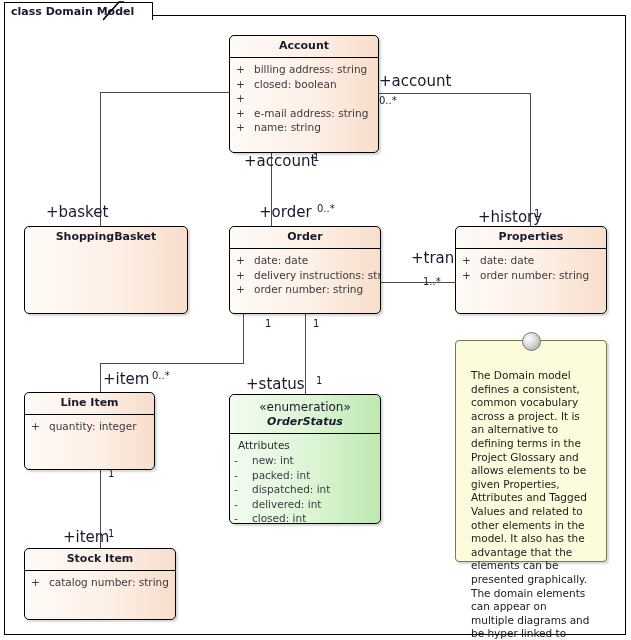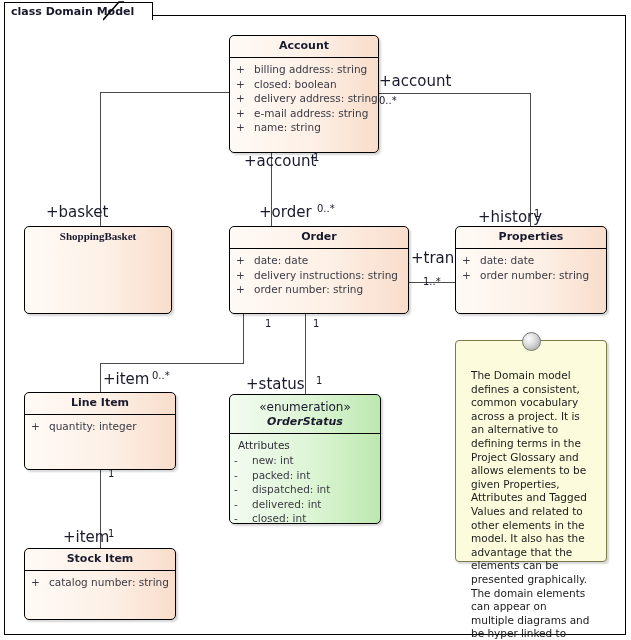--- a/index.html
+++ b/index.html
@@ -118,38 +118,37 @@
       <div class="attr">
           <span class="vis">+</span>
           <span class="txt">billing address: string</span>
         </div>
       <div class="attr">
           <span class="vis">+</span>
           <span class="txt">closed: boolean</span>
         </div>
       <div class="attr">
           <span class="vis">+</span>
-          <span class="txt">delivery address: string</span>
         </div>
       <div class="attr">
           <span class="vis">+</span>
           <span class="txt">e-mail address: string</span>
         </div>
       <div class="attr">
           <span class="vis">+</span>
           <span class="txt">name: string</span>
         </div>
     </div>
   </div>
 
-  <div class="cls" style="left:24px;top:226px;width:148px;height:88px;font-family:Liberation Serif, serif;">
+  <div class="cls" style="left:24px;top:226px;width:164px;height:88px;">
     <div class="name">ShoppingBasket</div>
   </div>
 
-  <div class="cls" style="left:229px;top:226px;width:180px;height:88px;">
+  <div class="cls" style="left:229px;top:226px;width:152px;height:88px;">
     <div class="name">Order</div>
     <div class="sep"></div>
     <div class="attrs">
       <div class="attr">
           <span class="vis">+</span>
           <span class="txt">date: date</span>
         </div>
       <div class="attr">
           <span class="vis">+</span>
           <span class="txt">delivery instructions: string</span>
@@ -169,21 +168,21 @@
           <span class="vis">+</span>
           <span class="txt">date: date</span>
         </div>
       <div class="attr">
           <span class="vis">+</span>
           <span class="txt">order number: string</span>
         </div>
     </div>
   </div>
 
-  <div class="cls" style="left:24px;top:392px;width:152px;height:78px;">
+  <div class="cls" style="left:24px;top:392px;width:131px;height:78px;">
     <div class="name">Line Item</div>
     <div class="sep"></div>
     <div class="attrs">
       <div class="attr">
           <span class="vis">+</span>
           <span class="txt">quantity: integer</span>
         </div>
     </div>
   </div>
 

